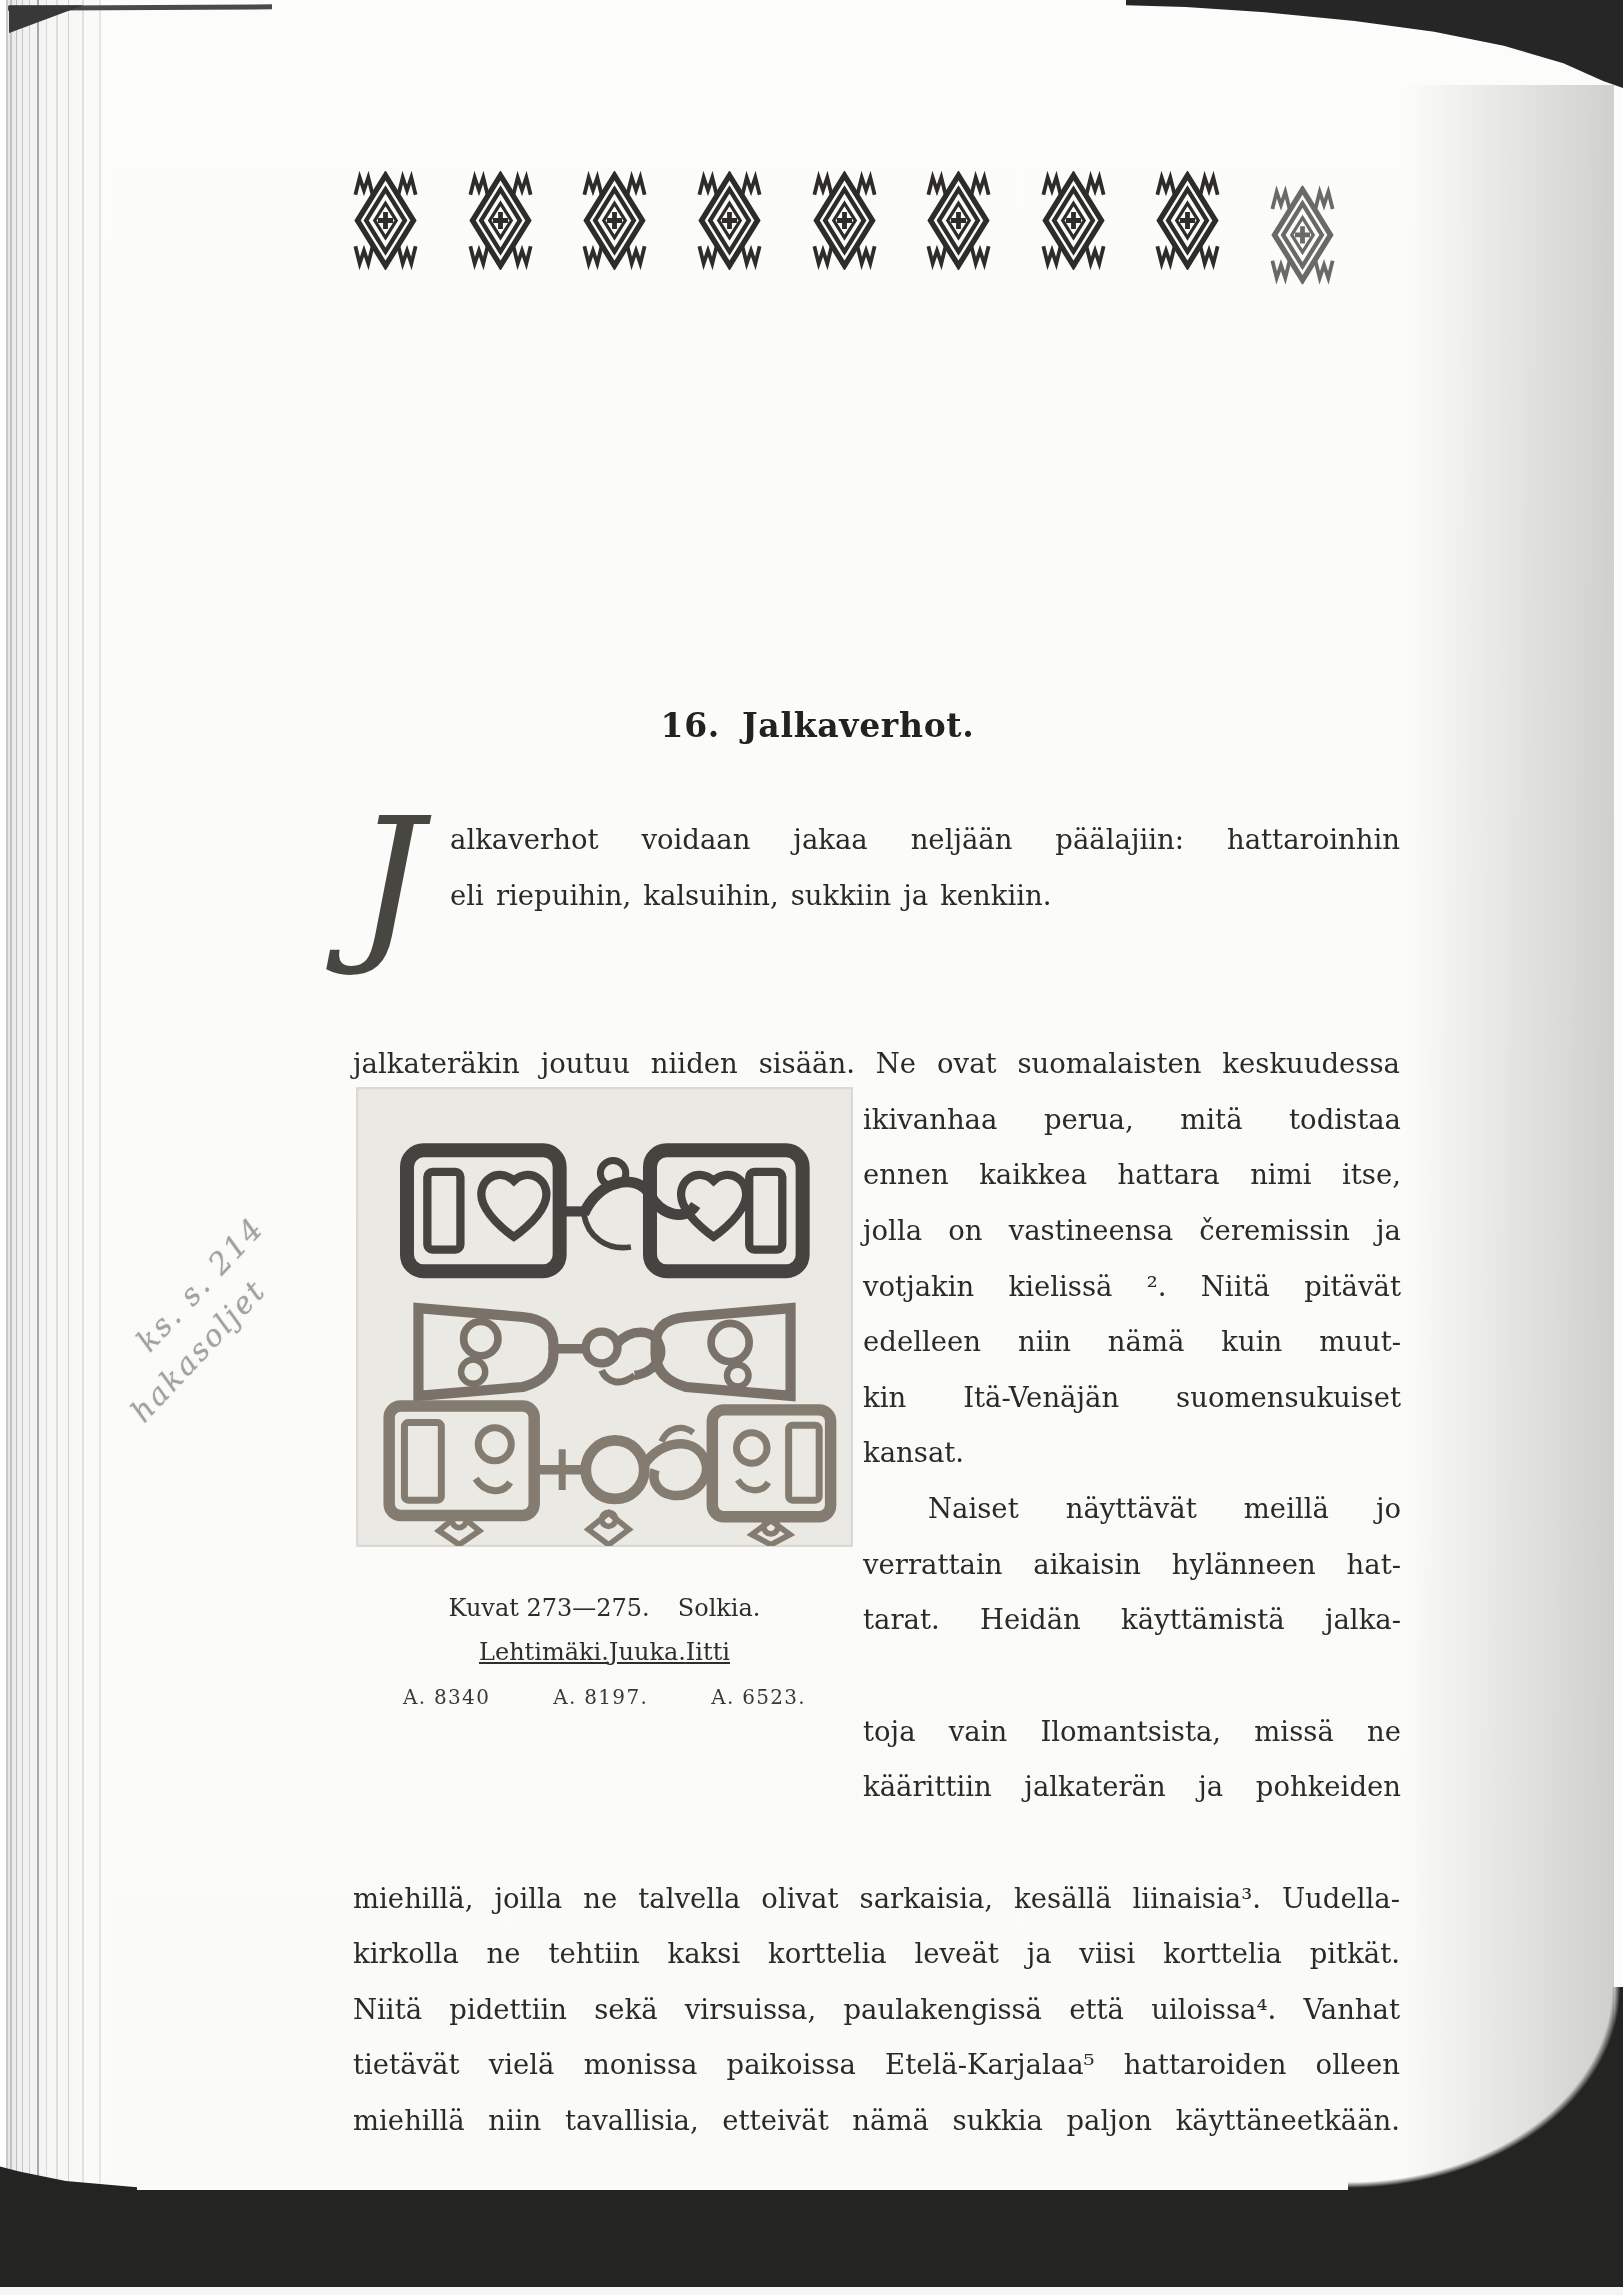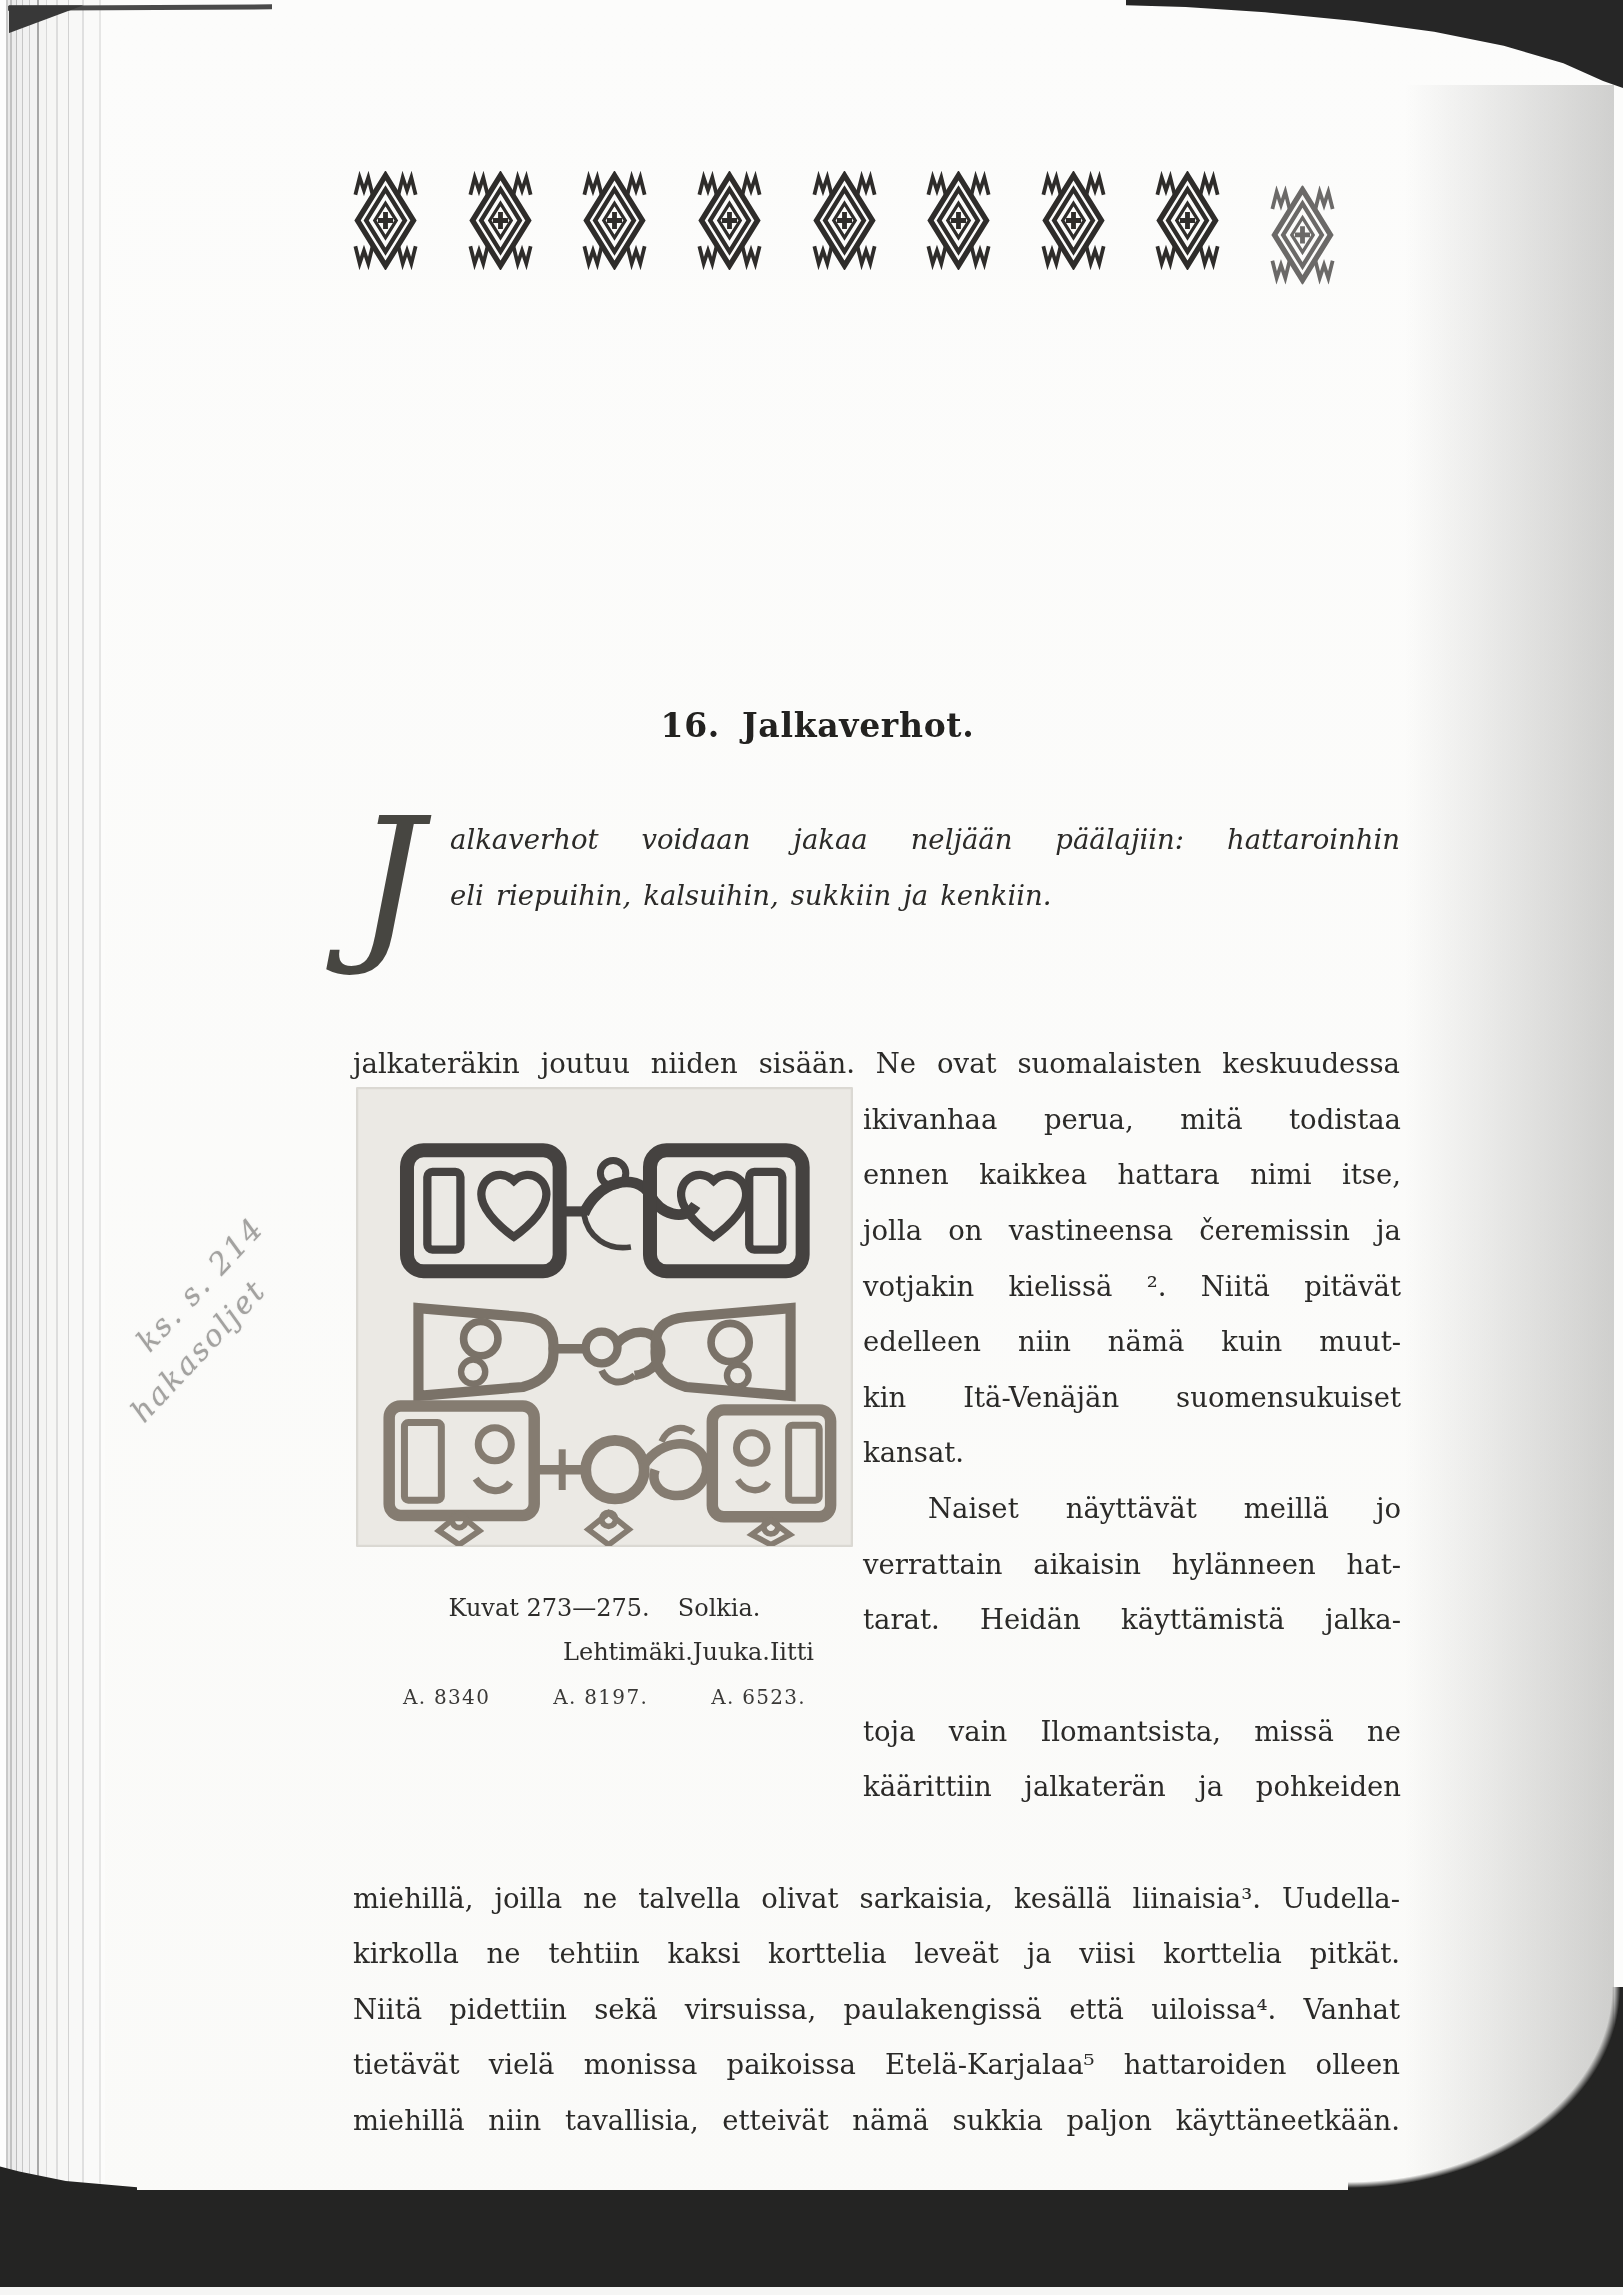--- a/index.html
+++ b/index.html
@@ -37,37 +37,37 @@
   
   .heading{position:absolute;left:353px;top:706px;width:929px;text-align:center;
     font-size:33px;font-weight:bold;letter-spacing:0.7px;color:#232220;z-index:3;}
   .heading .num{margin-right:22px;}
 
   
   .line{position:absolute;font-size:27.5px;line-height:1.25;word-spacing:3.3px;z-index:3;box-sizing:border-box;}
   .j{text-align:justify;text-align-last:justify;}
   .l{text-align:left;}
   .w-main{left:353px;width:1047px;}
-  .w-p1{left:450px;width:950px;font-style:italic;}
+  .w-p1{left:450px;width:950px;}
   .w-rc{left:863px;width:538px;}
   .indent{text-indent:134px;}
   .indent-rc{padding-left:65px;}
   .ital{font-style:italic;}
   sup.fn{vertical-align:super;font-size:58%;line-height:0;}
   .lead-rest{margin-left:3.9px;}
 
   .drop-cap{position:absolute;left:355px;top:795px;font-size:171px;line-height:1;
     font-style:italic;color:#474641;z-index:2;}
 
   
   .photo{position:absolute;left:357px;top:1088px;width:495px;height:458px;background:#ebe9e4;
     box-shadow:inset 0 0 0 1.3px #dbd9d3, 0 0 0 0.7px #ccc9c2;z-index:3;}
   .cap{position:absolute;left:357px;width:495px;display:flex;z-index:3;font-size:24px;color:#2e2d2b;}
   .cap-title{top:1594px;justify-content:center;gap:28px;}
-  .cap-places{top:1638px;justify-content:flex-end;padding:0 38px;box-sizing:border-box;}
+  .cap-places{top:1638px;justify-content:center;padding:0 38px;box-sizing:border-box;text-decoration:underline;}
   .cap-nums{top:1685px;justify-content:space-between;padding:0 46px;box-sizing:border-box;
     font-size:20px;letter-spacing:1.3px;color:#3a3937;}
 
   
   .note{position:absolute;left:52px;top:1211px;width:419px;transform:rotate(-47deg);
     font-style:italic;font-size:30px;color:#a3a2a0;letter-spacing:2.6px;z-index:3;
     text-shadow:0 0 1.3px rgba(165,165,163,.55);}
   .note .n1{margin-left:58px;}
   .note .n2{margin-top:9.2px;margin-left:2.6px;}
 </style>

